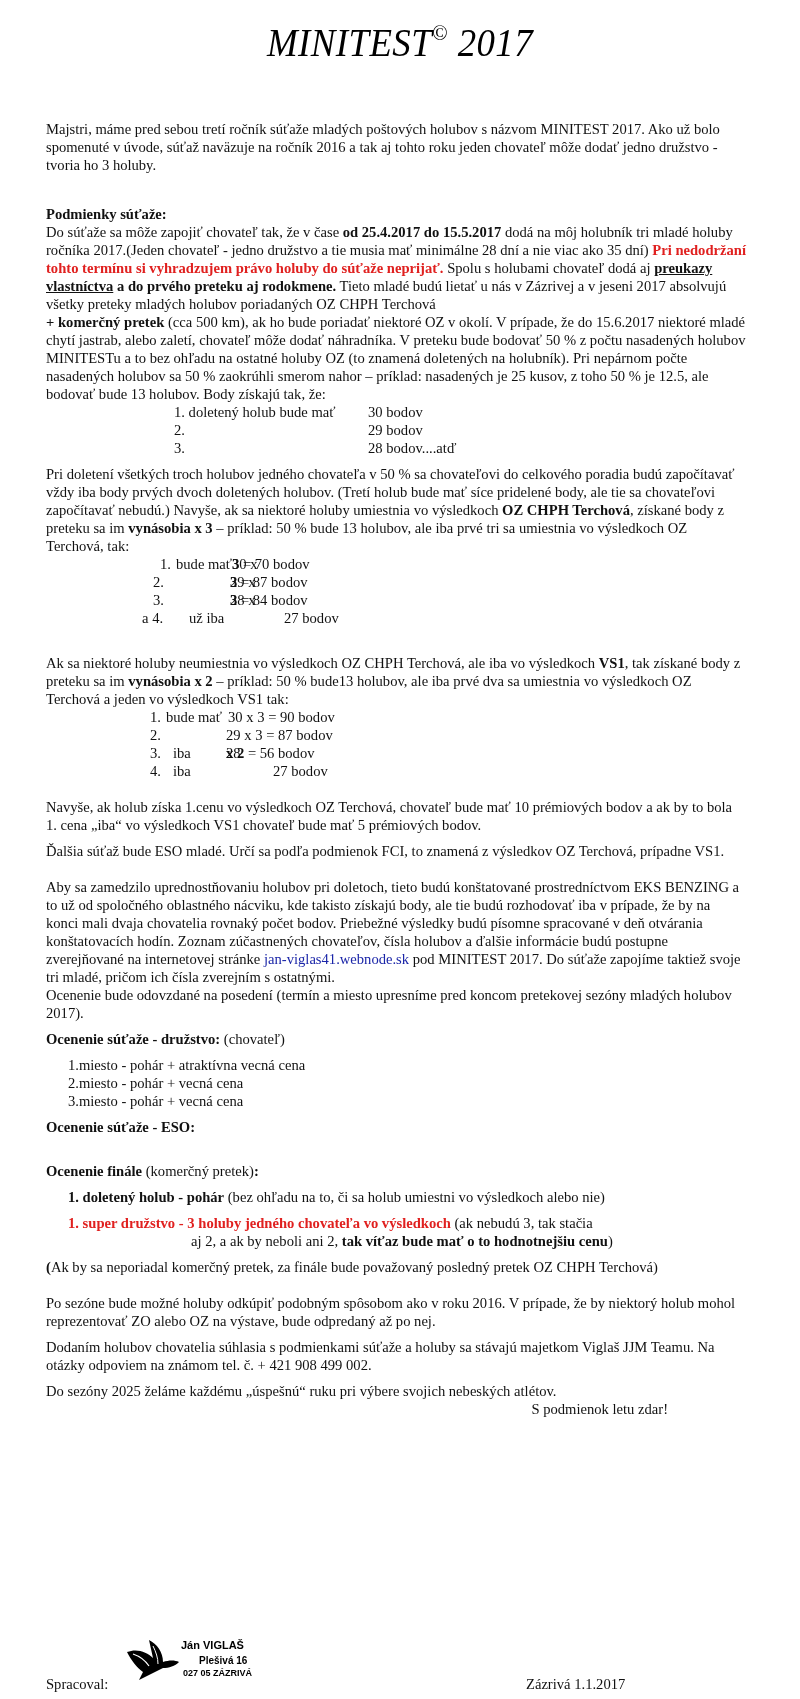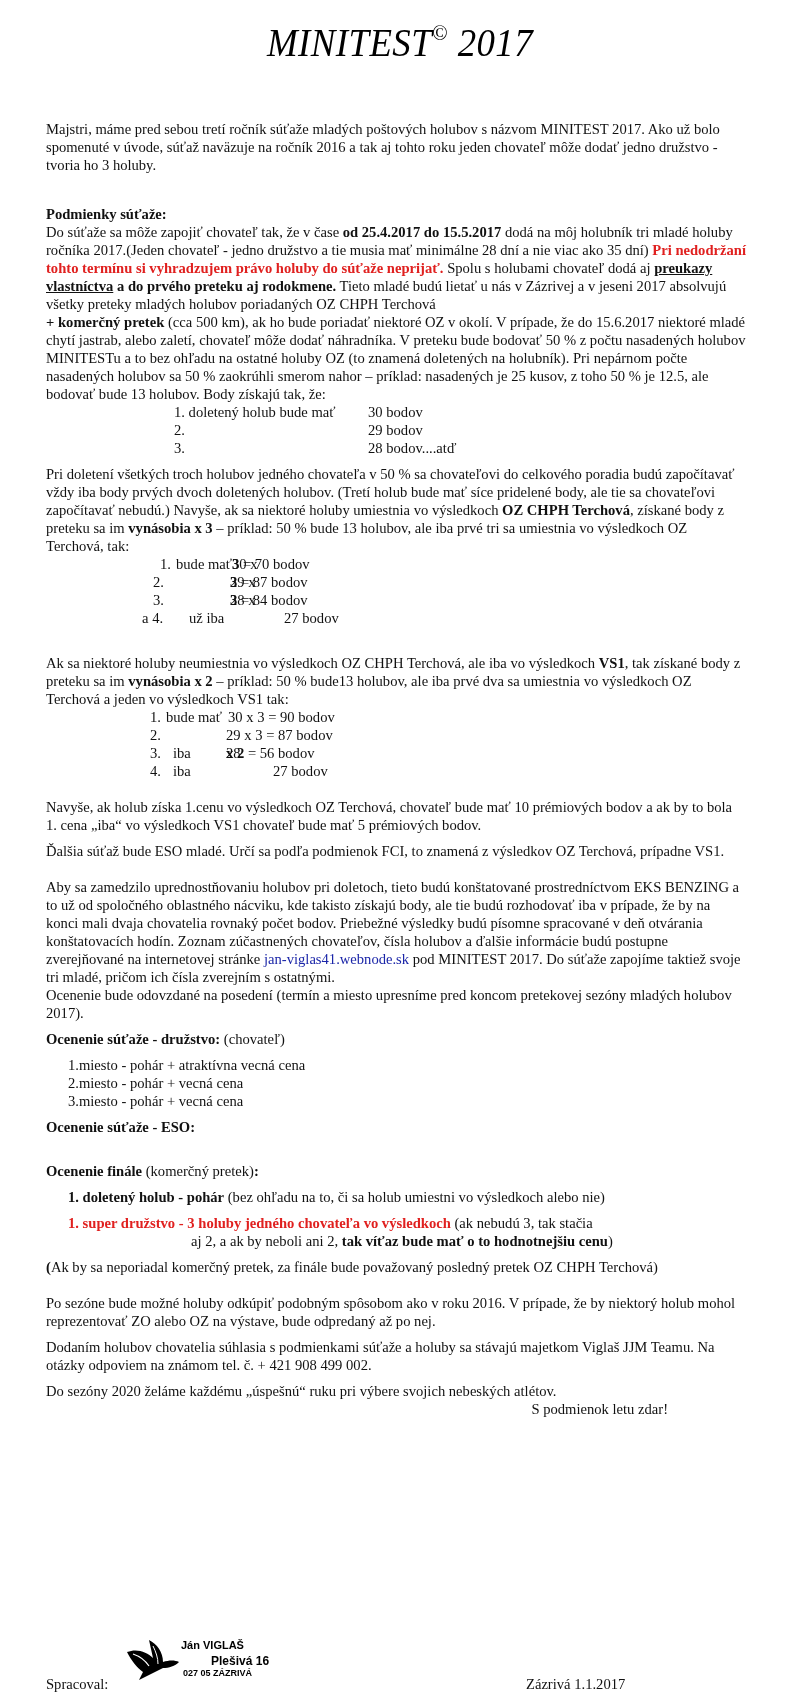--- a/index.html
+++ b/index.html
@@ -148,31 +148,31 @@
   <p class="final"><span class="red">1. super družstvo - 3 holuby jedného chovateľa vo výsledkoch</span><span> (ak nebudú 3, tak stačia</span></p>
   <p class="final2"><span>aj 2, a ak by neboli ani 2, </span><b>tak víťaz bude mať  o to hodnotnejšiu cenu</b><span>)</span></p>
   <div class="gap-s"></div>
   <p><b>(</b><span>Ak by sa neporiadal komerčný pretek, za finále bude považovaný  posledný pretek OZ CHPH Terchová)</span></p>
 
   <div class="gap-m"></div>
   <p>Po sezóne bude možné holuby odkúpiť podobným spôsobom ako v roku 2016. V prípade, že by niektorý holub mohol reprezentovať  ZO alebo OZ na výstave, bude odpredaný až po nej.</p>
   <div class="gap-s"></div>
   <p>Dodaním holubov chovatelia súhlasia s podmienkami súťaže a holuby sa stávajú majetkom  Viglaš  JJM Teamu. Na otázky odpoviem na známom tel. č. + 421 908 499 002.</p>
   <div class="gap-s"></div>
-  <p>Do sezóny 2020 želáme každému „úspešnú“ ruku pri výbere svojich nebeských atlétov.</p>
+  <p>Do sezóny 2025 želáme každému „úspešnú“ ruku pri výbere svojich nebeských atlétov.</p>
   <p class="right">S podmienok letu zdar!</p>
 </div>
 
 <div class="stamp">
   <svg class="bird" width="60" height="48" viewBox="0 0 60 48">
     <path d="M2 16 C12 12 22 16 28 22 L24 4 C32 8 38 16 38 26 C44 24 50 24 54 26 C50 30 44 32 38 32 C30 36 22 40 14 44 L18 36 C12 32 6 24 2 16 Z" fill="#000"></path>
     <path d="M8 18 C14 20 20 24 24 30" stroke="#fff" stroke-width="1.2" fill="none"></path>
     <path d="M28 10 C31 16 33 22 33 28" stroke="#fff" stroke-width="1" fill="none"></path>
   </svg>
   <span class="st" style="left:56px;top:0px;font-size:11px;">Ján VIGLAŠ</span>
-  <span class="st" style="left:86px;top:16px;font-size:12px;">Plešivá 16</span>
+  <span class="st" style="left:74px;top:16px;font-size:10px;">Plešivá 16</span>
   <span class="st" style="left:58px;top:28px;font-size:9px;">027 05 ZÁZRIVÁ</span>
 </div>
 
 <div class="footer">
   <span style="position:absolute;left:0;top:0;">Spracoval:</span>
   <span style="position:absolute;left:480px;top:0;">Zázrivá 1.1.2017</span>
 </div>
 
 </body></html>

